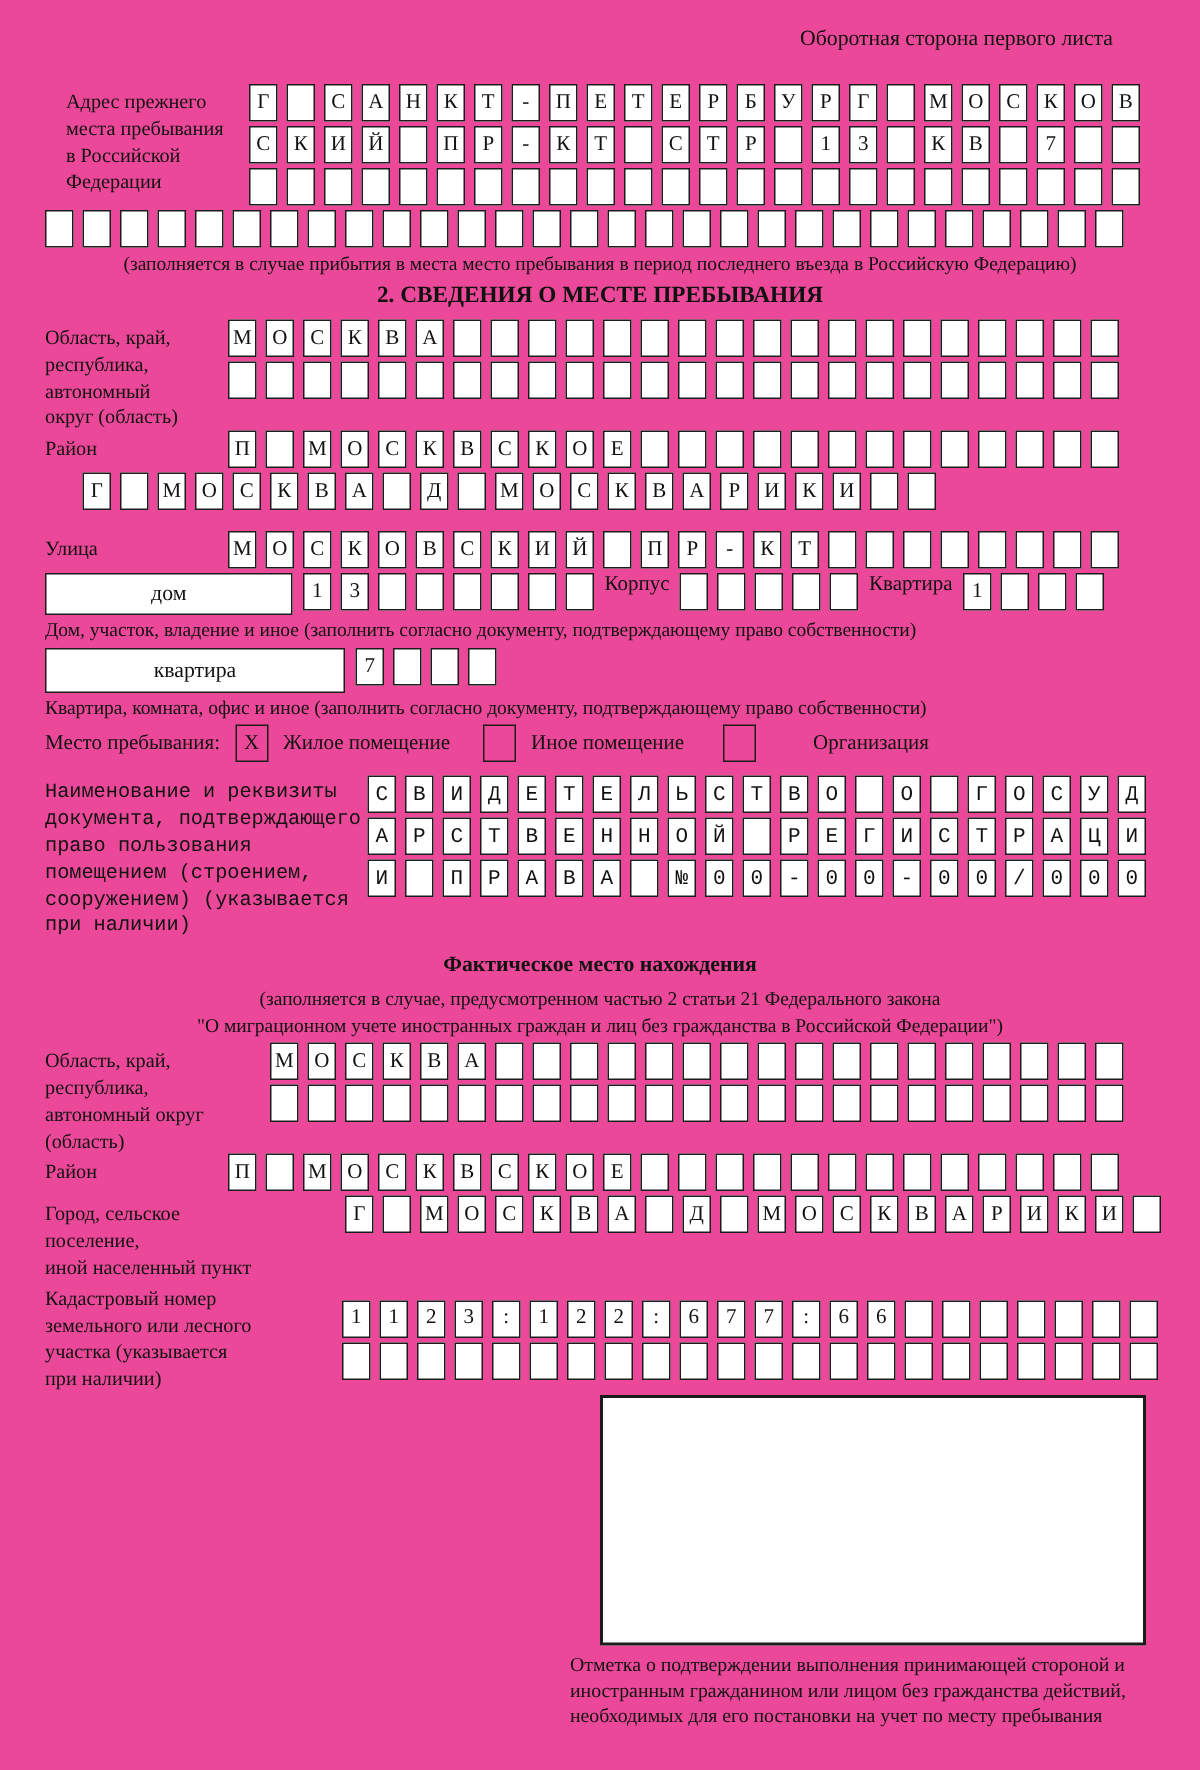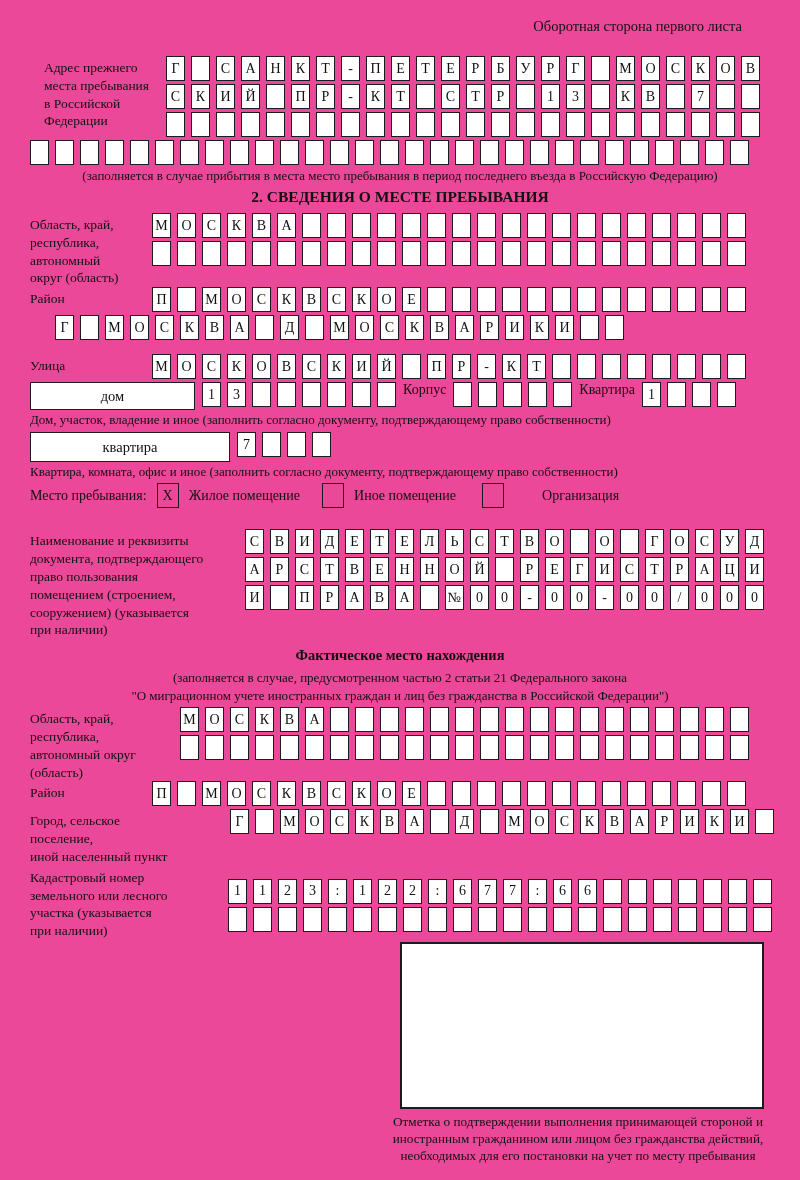--- a/index.html
+++ b/index.html
@@ -33,23 +33,23 @@
   .big-cell{
     border:1.6px solid #1c1c1c;box-sizing:border-box;height:28px;
     display:flex;align-items:center;justify-content:center;font-size:14.5px;background:#fff;flex-shrink:0;
   }
   .house-row{display:flex;gap:7px;margin-bottom:2px;}
   .inline-lbl{font-size:14px;white-space:nowrap;}
   .left-note{font-size:13px;text-align:left;margin:0 0 3px 0;}
   .stay-row{display:flex;align-items:center;gap:10px;margin-top:3px;margin-bottom:2px;font-size:14px;}
   .chk{width:22px;height:25px;border:1.6px solid #1c1c1c;box-sizing:border-box;
        display:flex;align-items:center;justify-content:center;font-size:14px;flex-shrink:0;}
-  .doc-row{margin-top:21px;}
+  .doc-row{margin-top:9px;font-family:Liberation Mono, monospace;}
   .stamp-box{border:2px solid #1c1c1c;width:360px;height:163px;margin-left:370px;margin-top:2px;background:#fff;}
-  .stamp-caption{width:396px;margin-left:350px;margin-top:4px;font-size:13.2px;line-height:1.3;text-align:center;}
+  .stamp-caption{width:396px;margin-left:350px;margin-top:4px;font-size:13.2px;line-height:1.3;text-align:left;}
 </style>
 </head>
 <body>
 
 <div class="page">
 
   <div class="hdr-note">Оборотная сторона первого листа</div>
 
   <div class="sectionA">
     <div class="form-row">

